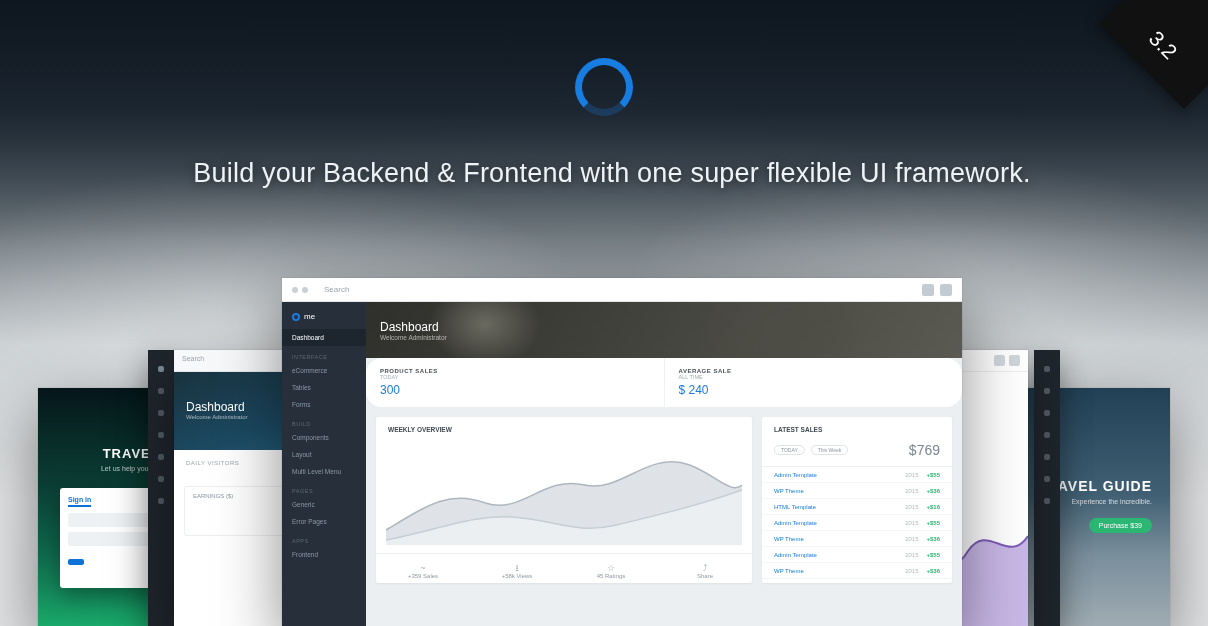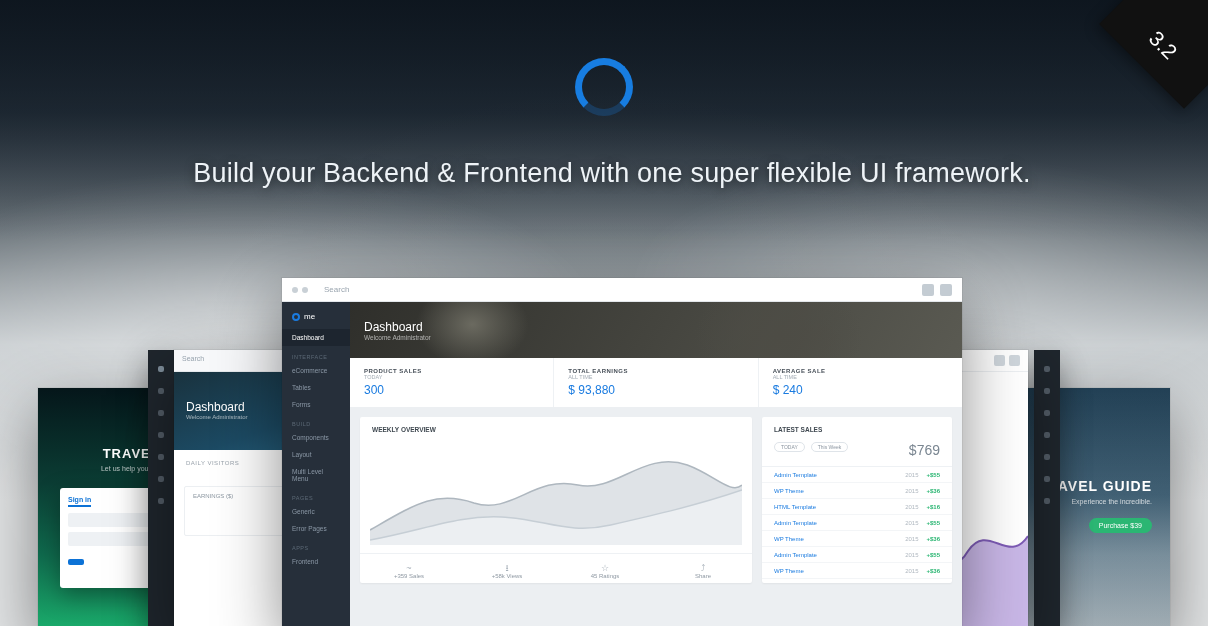--- a/index.html
+++ b/index.html
@@ -111,50 +111,50 @@
 .sc-midleft .block span { display:block; font-size:6px; color:#8c97a1; padding:6px 8px;}
 
 
 .sc-center { left:282px; width:680px; top:278px; height:348px; z-index:20; background:#eceff2; }
 .ct-top { height:24px; background:#fff; display:flex; align-items:center; padding:0 10px; border-bottom:1px solid #e3e7eb; }
 .ct-top .dots { width:6px; height:6px; border-radius:50%; background:#c9d0d6; margin-right:4px;}
 .ct-top .search { margin-left:12px; font-size:8px; color:#9aa5af; }
 .ct-top .right { margin-left:auto; display:flex; gap:6px; }
 .ct-top .ava { width:12px; height:12px; background:#c4ccd3; border-radius:2px;}
 .ct-body { display:flex; height:calc(100% - 24px); }
-.ct-side { width:68px; background:#262f3a; padding-top:8px;}
+.ct-side { width:84px; background:#262f3a; padding-top:8px;}
 .ct-side .brand { color:#fff; font-size:8px; padding:2px 10px 8px; display:flex; align-items:center; gap:4px;}
 .ct-side .brand b { width:8px; height:8px; border:2px solid #1a7be0; border-radius:50%; display:inline-block;}
 .ct-side a { display:block; font-size:6.5px; padding:5px 10px; color:#8b98a6; }
 .ct-side a.active { background:#1d252f; color:#fff; }
 .ct-side .grp { font-size:5.5px; color:#5b6875; padding:8px 10px 2px; text-transform:uppercase; letter-spacing:.5px;}
 .ct-main { flex:1; background:#eceff2; position:relative;}
 .ct-hero { height:56px; background:
     radial-gradient(80px 60px at 20% 40%, #6b6a60, transparent 70%),
     radial-gradient(120px 90px at 70% 60%, #4d4c45, transparent 70%),
     linear-gradient(120deg,#2f2f2b,#5a5a52); padding:18px 14px 0;}
 .ct-hero .h { color:#fff; font-size:12px; }
 .ct-hero .s { color:rgba(255,255,255,.6); font-size:6.5px; }
-.ct-kpis { display:flex; background:#fff; }
+.ct-kpis { display:flex; background:#fff;border-radius:16px; }
 .ct-kpi { flex:1; padding:10px 14px; border-right:1px solid #eef1f4;}
 .ct-kpi:last-child{border:none;}
 .ct-kpi .lab{font-size:6px; font-weight:700; color:#464e57; letter-spacing:.5px;}
 .ct-kpi .sub{font-size:5.5px; color:#a3acb5;}
 .ct-kpi .val{font-size:12px; color:#1a7be0; margin-top:3px; font-weight:400;}
 .ct-row { display:flex; gap:10px; padding:10px;}
 .panel { background:#fff; border-radius:2px; box-shadow:0 1px 2px rgba(0,0,0,.05);}
 .chartp { flex:1.7; height:166px; position:relative;}
 .chartp .ph { font-size:6.5px; font-weight:700; color:#3f4850; padding:9px 12px;}
 .chartp svg { position:absolute; left:10px; right:10px; bottom:36px; top:28px; width:calc(100% - 20px); height:100px;}
 .chart-actions { position:absolute; bottom:0; left:0; right:0; height:30px; display:flex; border-top:1px solid #eef1f4;}
 .chart-actions div { flex:1; text-align:center; font-size:6px; color:#8f99a3; padding-top:5px;}
 .chart-actions .ic { font-size:9px; color:#a7b0b9; line-height:9px;}
 .listp { width:190px; height:166px; display:flex; flex-direction:column;}
 .listp .ph { font-size:6.5px; font-weight:700; color:#3f4850; padding:9px 12px;}
-.listp .sumrow { display:flex; align-items:flex-start; padding:0 12px 8px; border-bottom:1px solid #eef1f4; gap:6px;}
+.listp .sumrow { display:flex; align-items:center; padding:0 12px 8px; border-bottom:1px solid #eef1f4; gap:6px;}
 .listp .pill { font-size:5px; border:1px solid #dfe4e9; border-radius:8px; padding:1px 6px; color:#8b95a0;}
 .listp .big { margin-left:auto; color:#7a8691; font-size:14px; font-weight:300;}
 .listp .items { overflow:hidden; }
 .listp .item { display:flex; align-items:center; font-size:6px; padding:4.5px 12px; border-bottom:1px solid #f3f5f7;}
 .listp .item .nm{ color:#1a7be0;}
 .listp .item .yr{ margin-left:auto; color:#b0b8c0;}
 .listp .item .dl{ color:#2bb673; margin-left:8px; font-weight:600;}
 
 
 .sc-midright {
@@ -270,25 +270,20 @@
           <div class="h">Dashboard</div>
           <div class="s">Welcome Administrator</div>
         </div>
         <div class="ct-kpis">
           <div class="ct-kpi">
             <div class="lab">PRODUCT SALES</div>
             <div class="sub">TODAY</div>
             <div class="val">300</div>
           </div>
           <div class="ct-kpi">
-            <div class="lab">TOTAL EARNINGS</div>
-            <div class="sub">ALL TIME</div>
-            <div class="val">$ 93,880</div>
-          </div>
-          <div class="ct-kpi">
             <div class="lab">AVERAGE SALE</div>
             <div class="sub">ALL TIME</div>
             <div class="val">$ 240</div>
           </div>
         </div>
         <div class="ct-row">
           <div class="panel chartp">
             <div class="ph">WEEKLY OVERVIEW</div>
             <svg viewBox="0 0 340 100" preserveAspectRatio="none">
               <path d="M0,85 C40,60 60,45 95,58 C130,70 150,30 190,40 C225,48 250,5 290,20 C315,30 330,50 340,40 L340,100 L0,100 Z" fill="#dfe3e7"></path>

